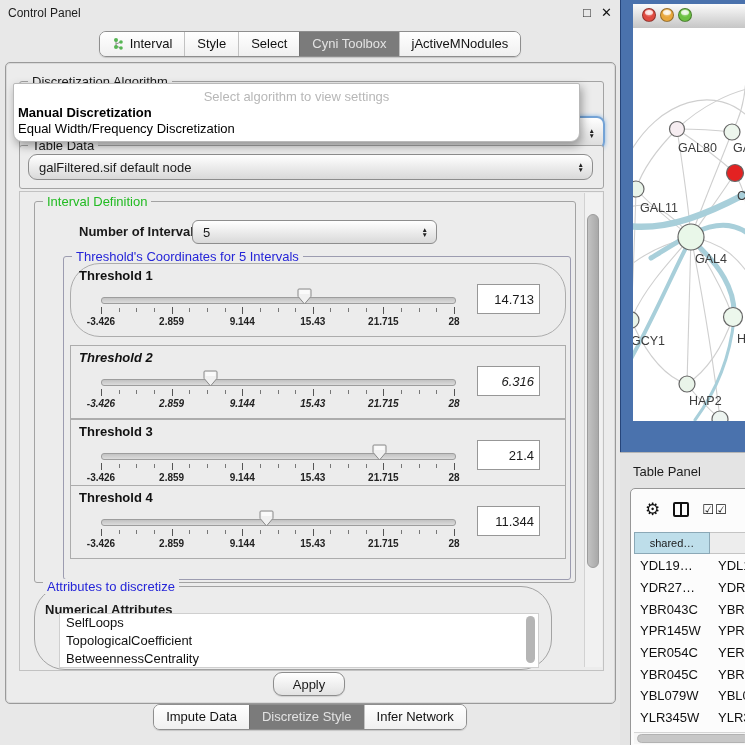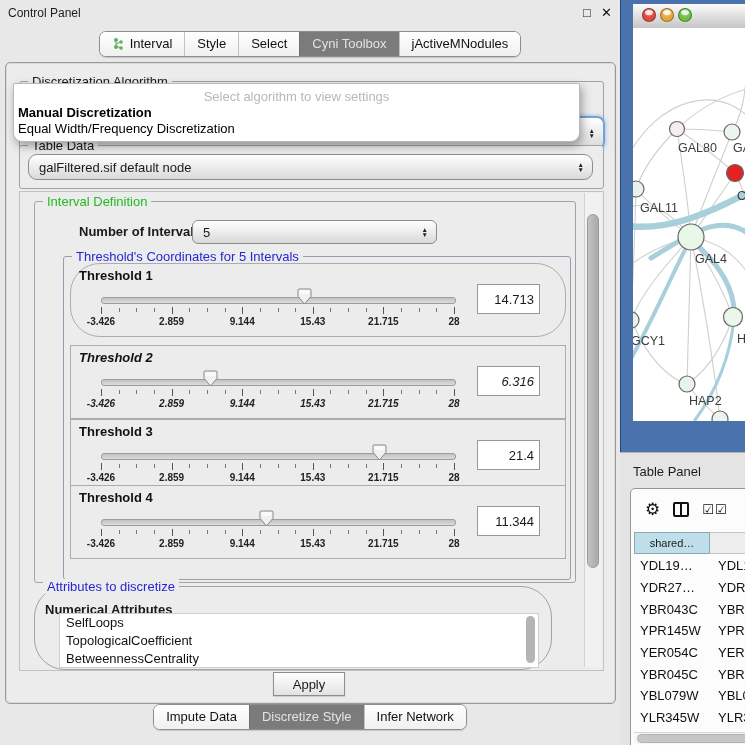--- a/index.html
+++ b/index.html
@@ -49,21 +49,21 @@
   .tick{position:absolute;top:44px;width:1px;height:4px;background:#777;}
   .tick.major{top:43px;height:7px;background:#555;}
   .tick-label{position:absolute;top:52px;transform:translateX(-50%);font-size:10px;font-weight:bold;color:#222;white-space:nowrap;}
   .value-field{position:absolute;left:406px;top:20px;width:56px;height:28px;background:#fff;border:1px solid #979797;
                font-size:13px;display:flex;align-items:center;justify-content:flex-end;padding-right:5px;}
   
   #attr-list{position:absolute;left:24px;top:26px;width:478px;height:53px;background:#fff;border:1px solid #cfcfcf;overflow:hidden;}
   .list-item{font-size:13px;line-height:18px;padding-left:6px;color:#111;white-space:nowrap;}
   #list-scroll{position:absolute;right:3px;top:2px;width:9px;height:47px;border-radius:5px;background:#b5b5b5;}
   
-  #apply-btn{position:absolute;left:267px;top:609px;width:70px;height:22px;border:1px solid #8d8d8d;border-radius:0;
+  #apply-btn{position:absolute;left:267px;top:609px;width:70px;height:22px;border:1px solid #8d8d8d;border-radius:9px;
              background:linear-gradient(#ffffff,#e2e2e2);font-size:13px;display:flex;align-items:center;justify-content:center;box-shadow:0 1px 1px rgba(0,0,0,.12);}
   
   #net-frame{position:absolute;left:620px;top:0;width:125px;height:452px;background:#4a72ad;border-left:1px solid #26457a;box-sizing:border-box;}
   #net-titlebar{position:absolute;left:12px;top:4px;right:0;height:24px;background:linear-gradient(#fbfbfb,#c6c6c6);border-bottom:1px solid #8e8e8e;}
   .light{position:absolute;top:4px;width:14px;height:14px;border-radius:50%;border:1px solid rgba(0,0,0,.35);box-sizing:border-box;}
   .light .shine{position:absolute;left:2px;top:1px;width:8px;height:5px;border-radius:50%;background:rgba(255,255,255,.75);}
   #net-canvas{position:absolute;left:12px;top:28px;width:113px;height:393px;background:#ffffff;overflow:hidden;}
   #table-panel-bar{position:absolute;left:620px;top:452px;width:125px;height:293px;background:#e4e4e4;border-top:1px solid #b5b5b5;box-sizing:border-box;}
   #tp-title{position:absolute;left:13px;top:11px;font-size:13px;color:#1c1c1c;}
   #table-card{position:absolute;left:630px;top:488px;width:125px;height:257px;background:#fcfcfc;border:1px solid #979797;border-radius:5px 0 0 0;overflow:hidden;}

